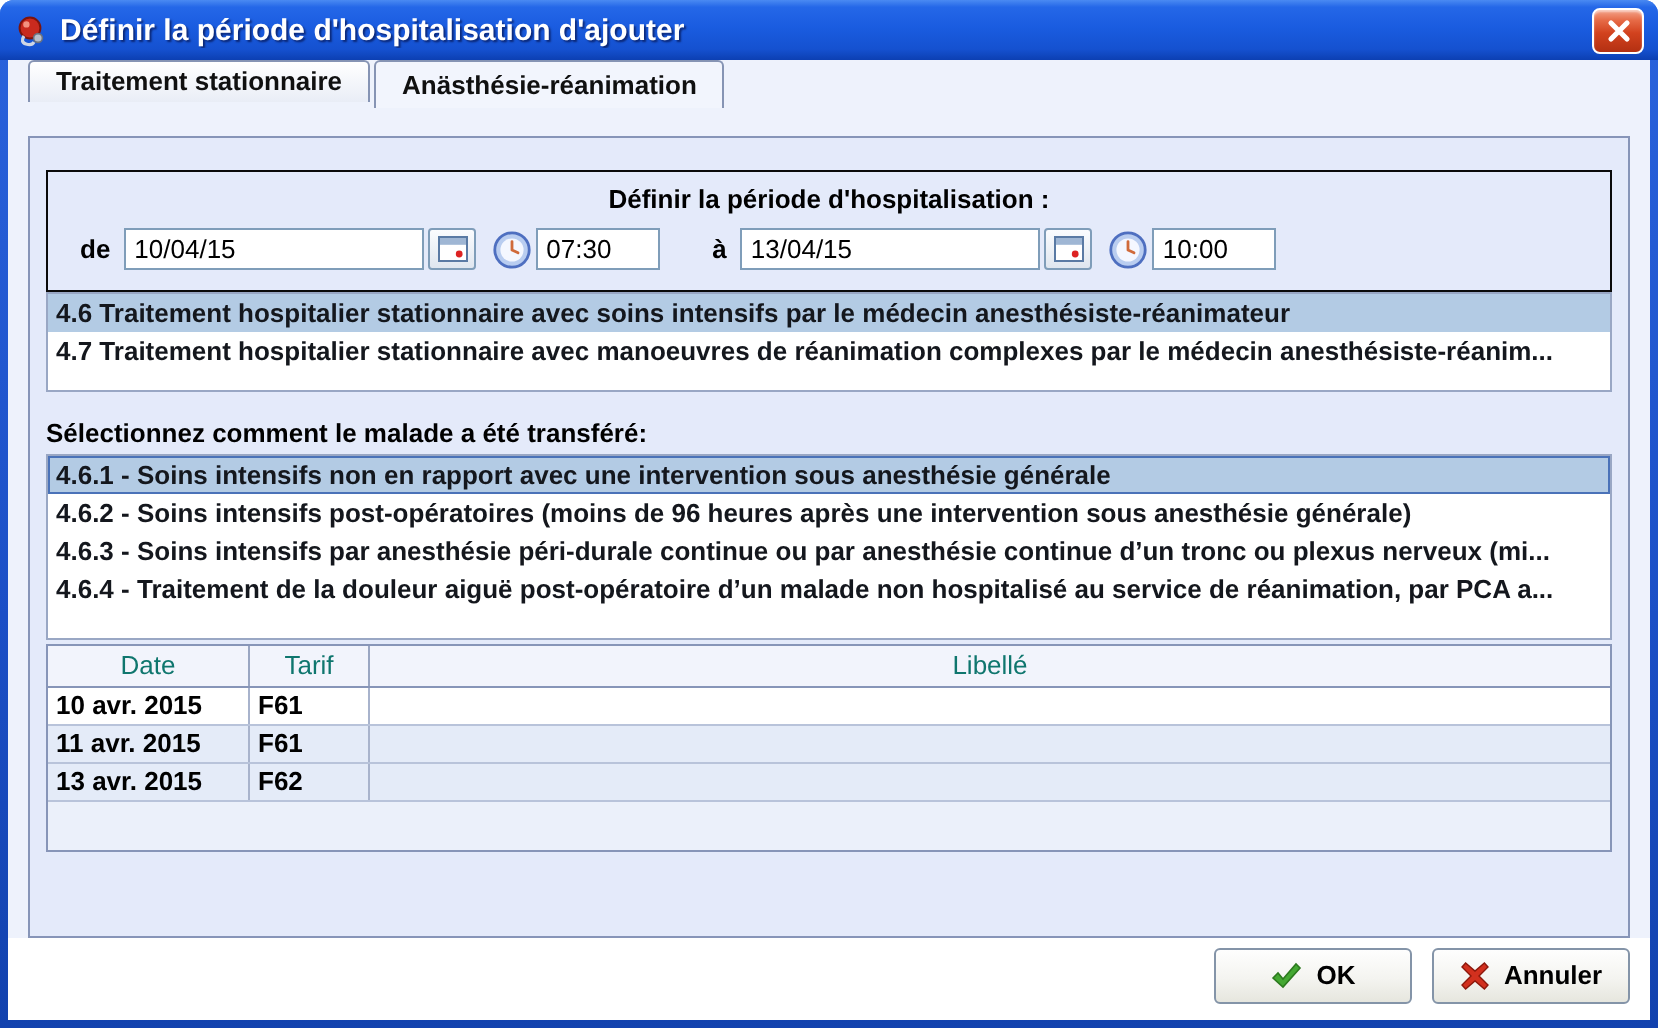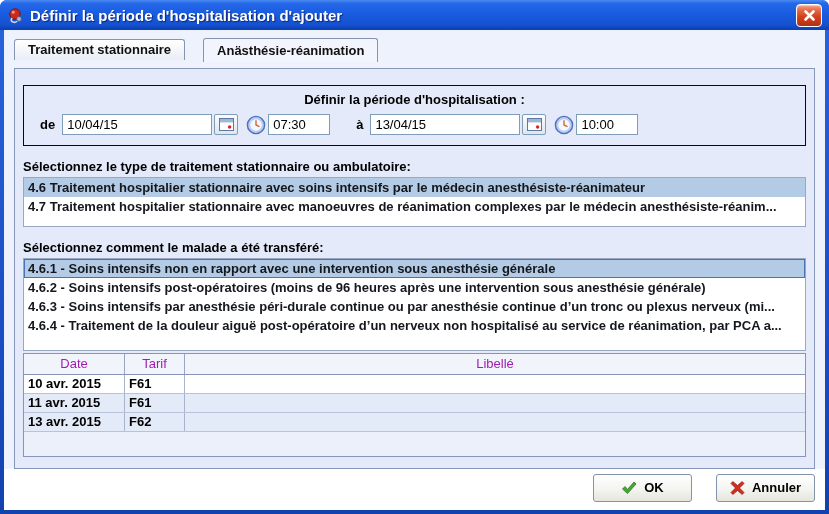--- a/index.html
+++ b/index.html
@@ -40,23 +40,23 @@
 
   
   .client {
     flex:1; background:#eef2fc;
     display:flex; flex-direction:column;
     overflow:hidden;
   }
 
   .tabs {
     flex:0 0 38px;
-    display:flex; align-items:center;
+    display:flex; align-items:flex-start;
     padding:0 0 0 10px;
-    position:relative; z-index:2;gap:16px;
+    position:relative; z-index:2;
   }
   .tab {
     font-weight:bold; font-size:13px; color:#101010;
     border:1px solid #8694b4; border-bottom:none;
     border-radius:3px 3px 0 0;
     padding:0 13px;
     margin-right:2px;
     height:21px; line-height:20px;
     background:linear-gradient(180deg,#ffffff,#e9edf6);
     cursor:pointer;
@@ -125,21 +125,21 @@
   
   .acts-table {
     margin:2px 8px 0 8px; height:104px;
     border:1px solid #8795b8; background:#ebf0fa;
     display:flex; flex-direction:column; overflow:hidden;
     font-size:13px;
   }
   .thead {
     display:flex; flex:0 0 21px;
     background:#f2f4fc; border-bottom:1px solid #8795b8;
-    color:#a21caf;
+    color:#0f766e;
   }
   .th {
     line-height:20px; text-align:center;
     border-right:1px solid #9aa6c2;
   }
   .th:last-child { border-right:none; }
   .col-date { width:101px; flex:0 0 101px; }
   .col-tarif { width:60px; flex:0 0 60px; }
   .col-lib { flex:1; }
   .trow {
@@ -151,21 +151,21 @@
     line-height:18px; padding:0 4px;
     border-right:1px solid #a8b3cc;
     white-space:nowrap; overflow:hidden;
   }
   .td:last-child { border-right:none; }
 
   
   .button-bar {
     flex:0 0 41px; background:#fff;
     display:flex; align-items:center; justify-content:flex-end;
-    padding:4px 10px 8px 10px; gap:24px;
+    padding:4px 10px 8px 10px; gap:10px;
   }
   .btn {
     width:99px; height:28px;
     border:1px solid #8494a8; border-radius:3px;
     background:linear-gradient(180deg,#fefefe 0%,#f4f4f0 55%,#e6e6de 100%);
     display:flex; align-items:center; justify-content:center; gap:7px;
     font-family:"Liberation Sans",sans-serif;
     font-weight:bold; font-size:13px; color:#000;
     cursor:pointer;
   }
@@ -235,32 +235,31 @@
             <svg width="20" height="20" viewBox="0 0 20 20">
               <circle cx="10" cy="10" r="8.6" fill="#b9cdf0" stroke="#4e6fc0" stroke-width="1.4"></circle>
               <circle cx="10" cy="10" r="5.8" fill="#f4f7ff"></circle>
               <path d="M10 10 L10 5.8 M10 10 L13 11.4" stroke="#d06a3a" stroke-width="1.4" stroke-linecap="round"></path>
             </svg>
           </span>
           <input class="txt time" value="10:00" style="">
         </div>
       </div>
 
-      <div class="section-label">Sélectionnez le type de traitement stationnaire ou ambulatoire:</div>
       <div class="listbox type-list">
         <div class="list-item selected">4.6 Traitement hospitalier stationnaire avec soins intensifs par le médecin anesthésiste-réanimateur</div>
         <div class="list-item">4.7 Traitement hospitalier stationnaire avec manoeuvres de réanimation complexes par le médecin anesthésiste-réanim...</div>
       </div>
 
       <div class="section-label">Sélectionnez comment le malade a été transféré:</div>
       <div class="listbox transfer-list">
         <div class="list-item selected focused">4.6.1 - Soins intensifs non en rapport avec une intervention sous anesthésie générale</div>
         <div class="list-item">4.6.2 - Soins intensifs post-opératoires (moins de 96 heures après une intervention sous anesthésie générale)</div>
         <div class="list-item">4.6.3 - Soins intensifs par anesthésie péri-durale continue ou par anesthésie continue d’un tronc ou plexus nerveux (mi...</div>
-        <div class="list-item">4.6.4 - Traitement de la douleur aiguë post-opératoire d’un nerveux non hospitalisé au service de réanimation, par PCA a...</div>
+        <div class="list-item">4.6.4 - Traitement de la douleur aiguë post-opératoire d’un malade non hospitalisé au service de réanimation, par PCA a...</div>
       </div>
 
       <div class="acts-table">
         <div class="thead">
           <div class="th col-date">Date</div>
           <div class="th col-tarif">Tarif</div>
           <div class="th col-lib">Libellé</div>
         </div>
         <div class="trow">
           <div class="td col-date">10 avr. 2015</div>

